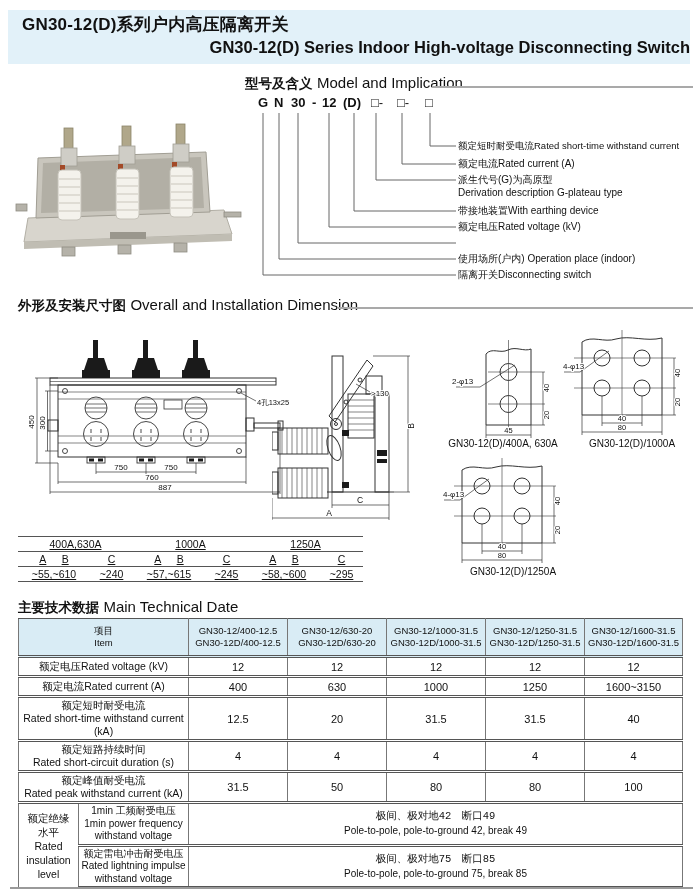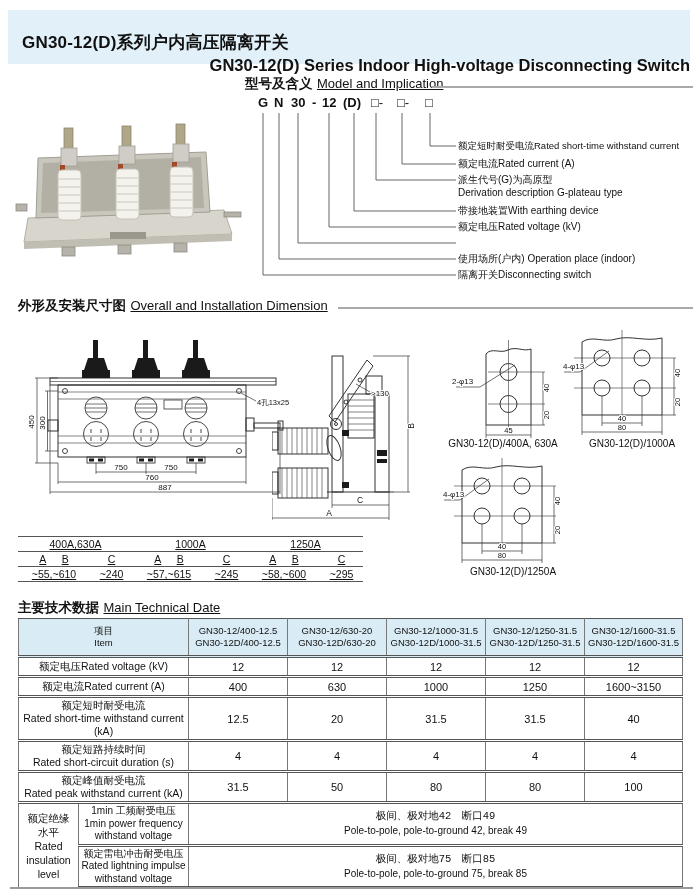--- a/index.html
+++ b/index.html
@@ -1,28 +1,28 @@
 <!DOCTYPE html>
 <html><head>
 <meta charset="utf-8">
 <style>
   * { margin:0; padding:0; box-sizing:border-box; }
   html,body { background:#fff; }
   body { font-family:"Liberation Sans","DejaVu Sans",sans-serif; color:#111; }
   #page { position:relative; width:700px; height:896px; background:#fff; overflow:hidden; }
 
   
-  .band { position:absolute; left:8px; top:10px; width:682px; height:54px; background:#e2f1f9; padding:22px 0 0 14px; }
+  .band { position:absolute; left:8px; top:10px; width:682px; height:54px; background:#e2f1f9; padding:4px 0 0 14px; }
   .band .t1 { font-size:17px; font-weight:bold; line-height:22px; letter-spacing:0.2px; }
   .band .t2 { font-size:16.5px; font-weight:bold; line-height:22px;text-align:right; }
 
   
   .sect { position:absolute; white-space:nowrap; }
   .sect .zh { font-size:13.5px; font-weight:bold; }
-  .sect .en { font-size:13px;text-decoration:underline; }
+  .sect .en { font-size:15px; }
   .rule { position:absolute; height:2px; background:#a9a9a9; }
 
   
   .tok { position:absolute; font-size:13px; font-weight:bold; line-height:14px; }
   .mlabel { position:absolute; left:458px; font-size:10px; line-height:13px; white-space:nowrap; width:240px; }
 
   svg { position:absolute; }
   svg text { font-family:"Liberation Sans","DejaVu Sans",sans-serif; fill:#111;
              paint-order:stroke; stroke:#fff; stroke-width:0; }
   svg text.halo { stroke:#fff; stroke-width:2px; }

